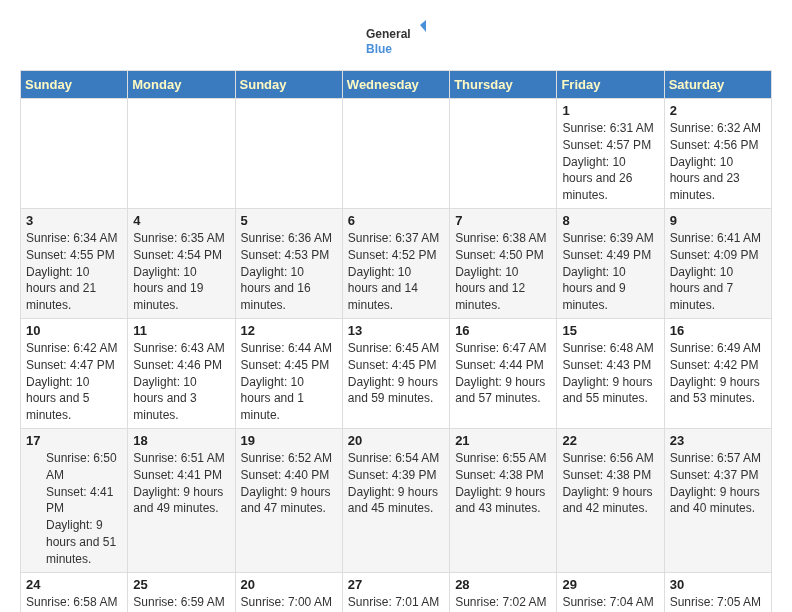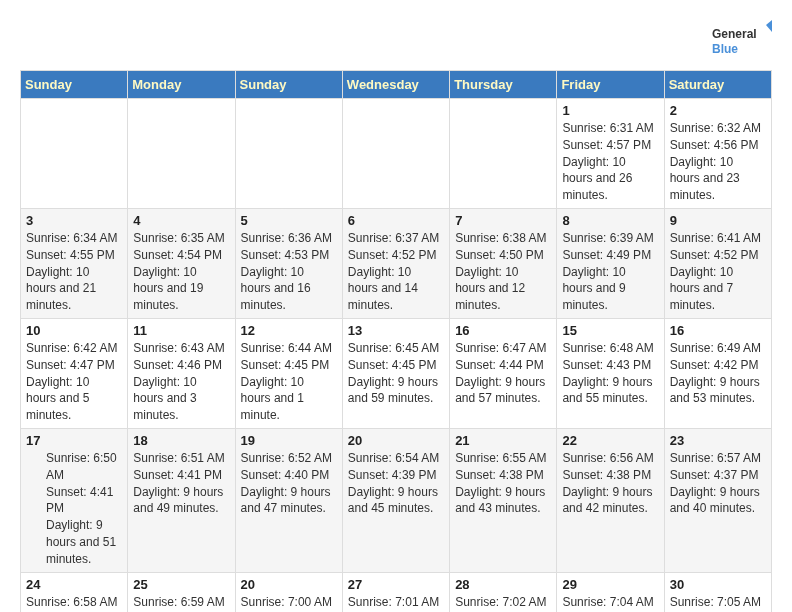--- a/index.html
+++ b/index.html
@@ -5,21 +5,21 @@
     * { box-sizing: border-box; margin: 0; padding: 0; }
     body {
       font-family: Arial, sans-serif;
       background: #fff;
       width: 792px;
       min-height: 612px;
       padding: 20px;
     }
     .header-area {
       display: flex;
-      justify-content: flex-end;
+      justify-content: center;
       align-items: flex-start;
       margin-bottom: 10px;
     }
     .logo {
       display: flex;
       align-items: center;
       gap: 4px;
     }
     .title-area {
       text-align: right;
@@ -156,21 +156,21 @@
         </td>
         <td>
           <span class="day-number">8</span>
           <div class="day-info" style="white-space: pre-line;">Sunrise: 6:39 AM
 Sunset: 4:49 PM
 Daylight: 10 hours and 9 minutes.</div>
         </td>
         <td>
           <span class="day-number">9</span>
           <div class="day-info" style="white-space: pre-line;">Sunrise: 6:41 AM
-Sunset: 4:52 PM
+Sunset: 4:09 PM
 Daylight: 10 hours and 7 minutes.</div>
         </td>
       </tr>
       <tr>
         <td>
           <span class="day-number">10</span>
           <div class="day-info" style="white-space: pre-line;">Sunrise: 6:42 AM
 Sunset: 4:47 PM
 Daylight: 10 hours and 5 minutes.</div>
         </td>

